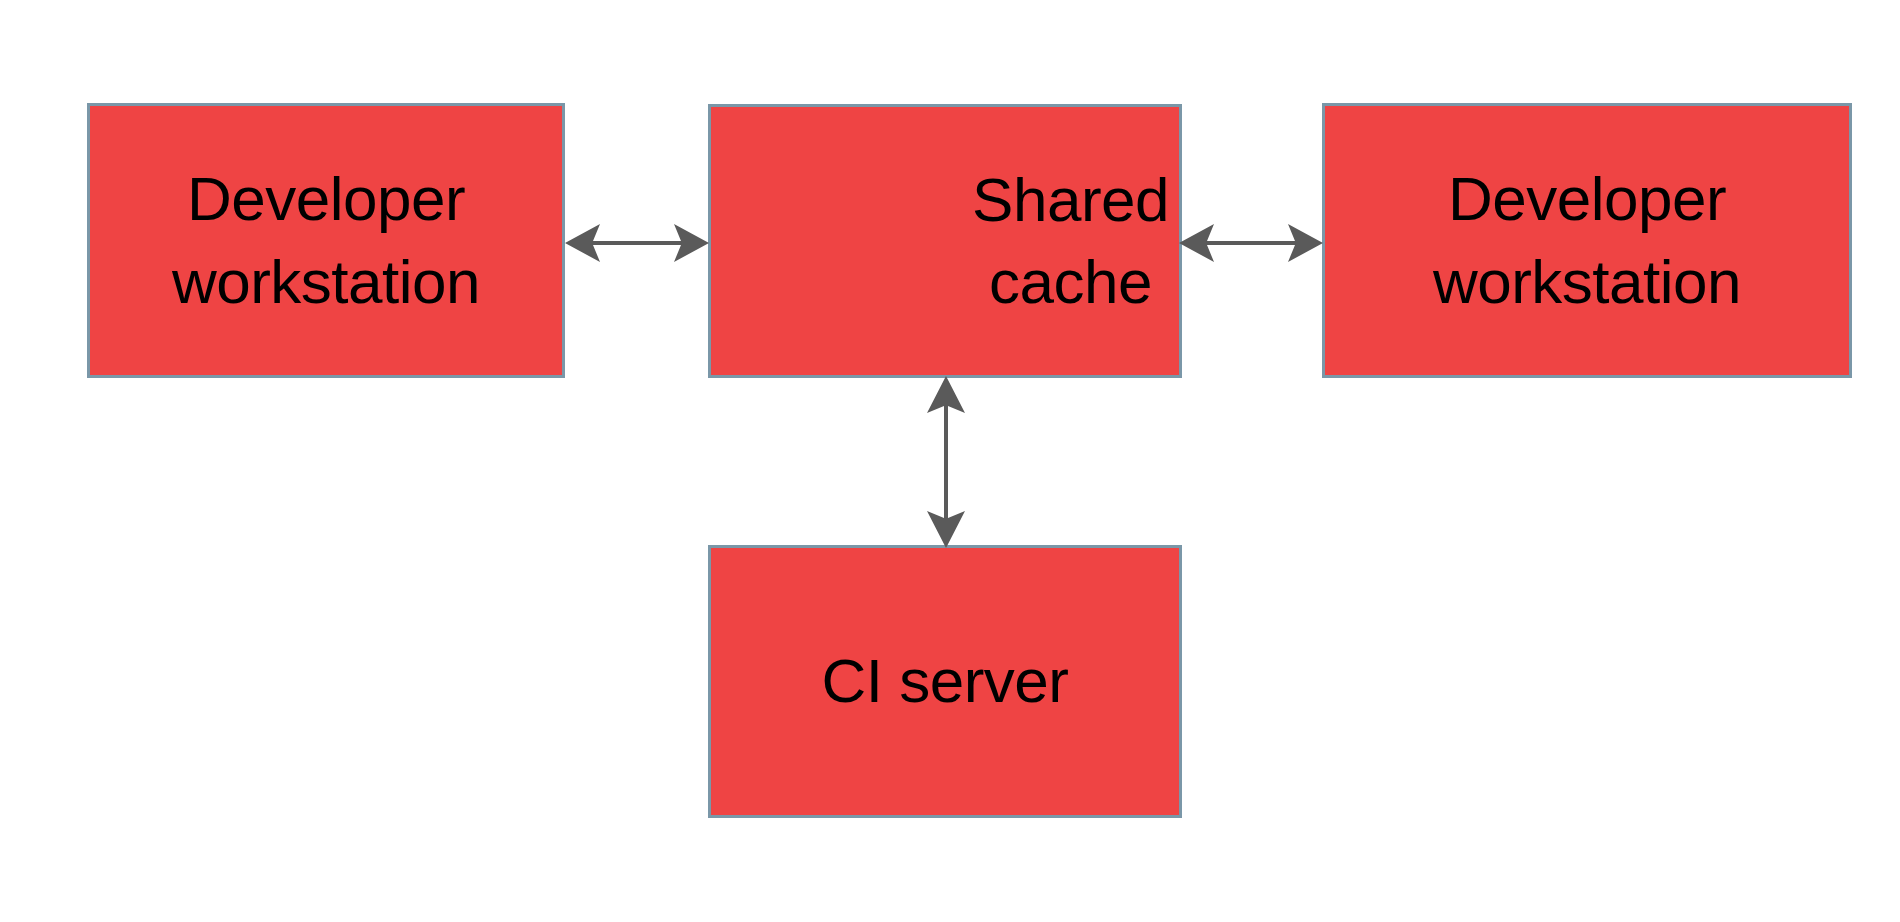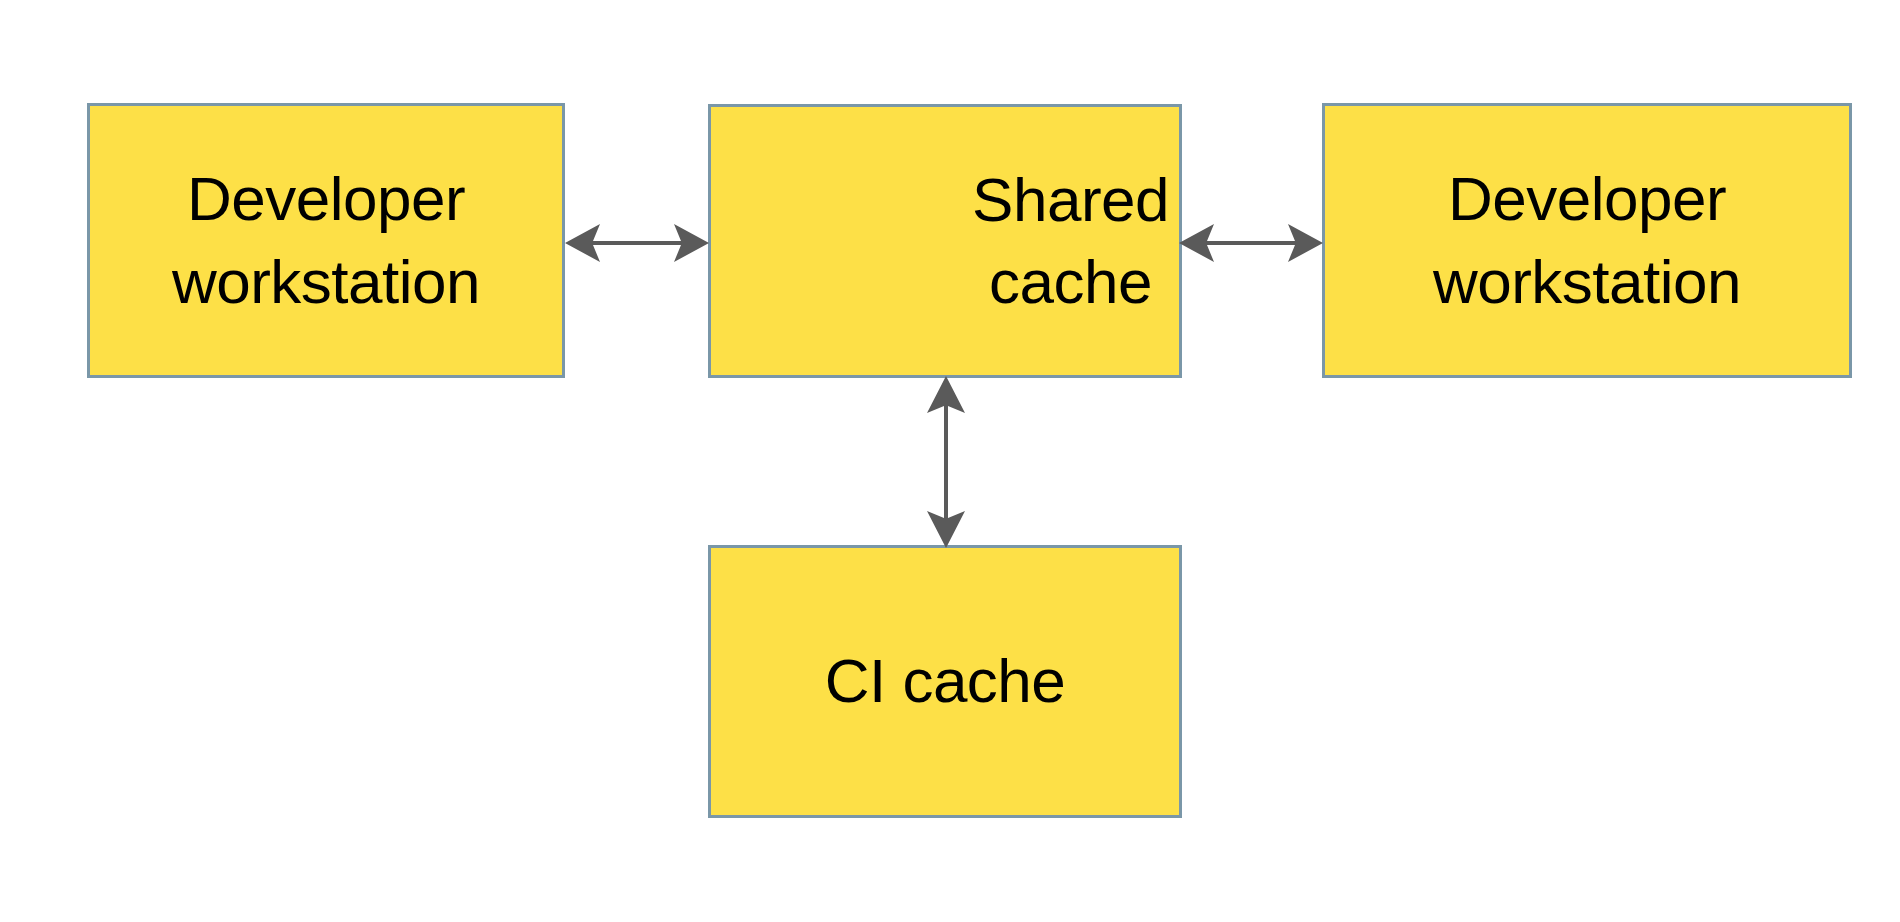--- a/index.html
+++ b/index.html
@@ -15,21 +15,21 @@
   }
   #diagram-canvas {
     position: relative;
     width: 1900px;
     height: 922px;
     background: #ffffff;
   }
   .node-box {
     position: absolute;
     box-sizing: border-box;
-    background: #fde047;
+    background: #ef4444;
     border: 3px solid #7a97a8;
     display: flex;
     align-items: center;
     justify-content: center;
     text-align: center;
   }
   .node-label {
     font-family: "Liberation Sans", sans-serif;
     font-size: 62px;
     line-height: 1.33;
@@ -67,21 +67,21 @@
     <span class="node-label">Shared
 cache</span>
   </div>
 
   <div class="node-box" id="node-dev-right">
     <span class="node-label">Developer
 workstation</span>
   </div>
 
   <div class="node-box" id="node-ci-server">
-    <span class="node-label">CI cache</span>
+    <span class="node-label">CI server</span>
   </div>
 
   <svg class="connector-svg" id="connector-left-cache" viewBox="0 0 154 56">
     <g fill="#5a5a5a" stroke="none">
       <path d="M 5 28 L 40 9 L 33 26 L 121 26 L 114 9 L 149 28 L 114 47 L 121 30 L 33 30 L 40 47 Z"></path>
     </g>
   </svg>
 
   <svg class="connector-svg" id="connector-cache-right" viewBox="0 0 152 56">
     <g fill="#5a5a5a" stroke="none">

